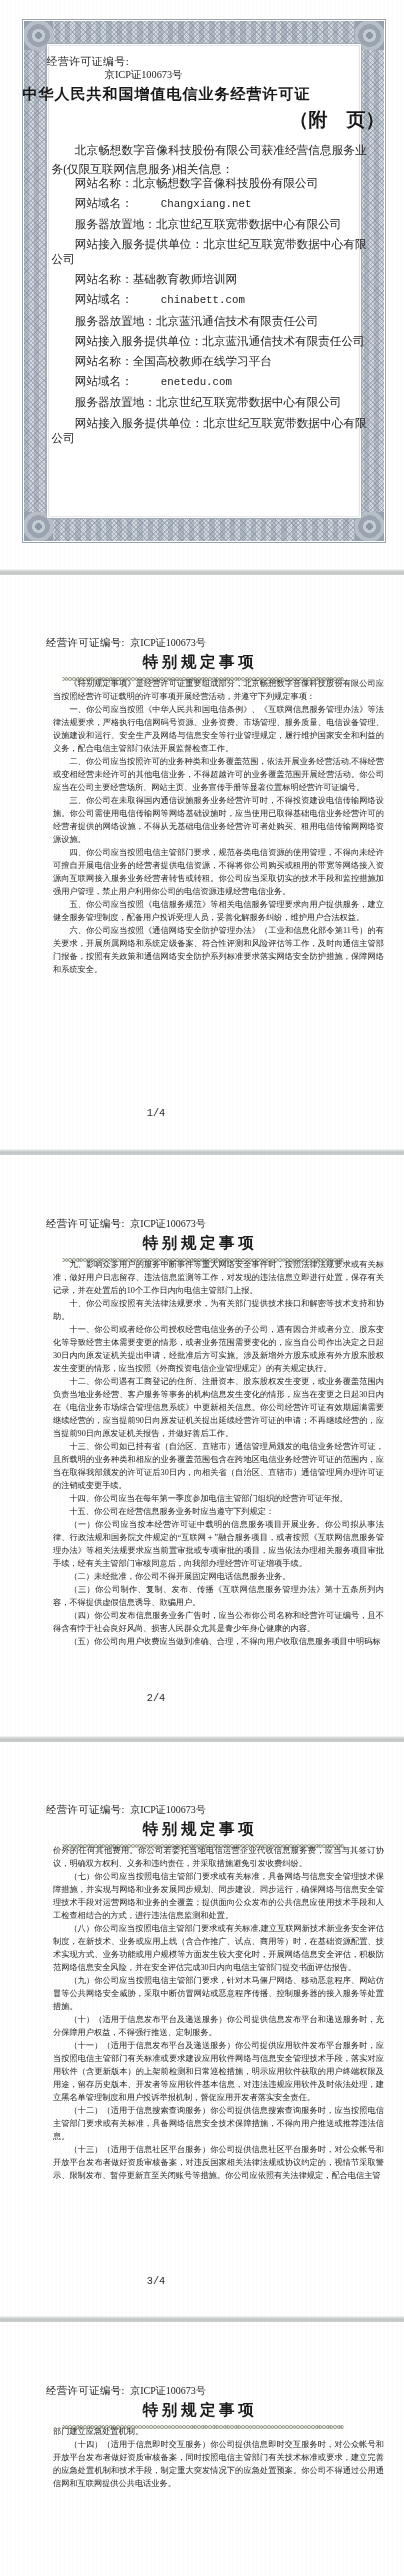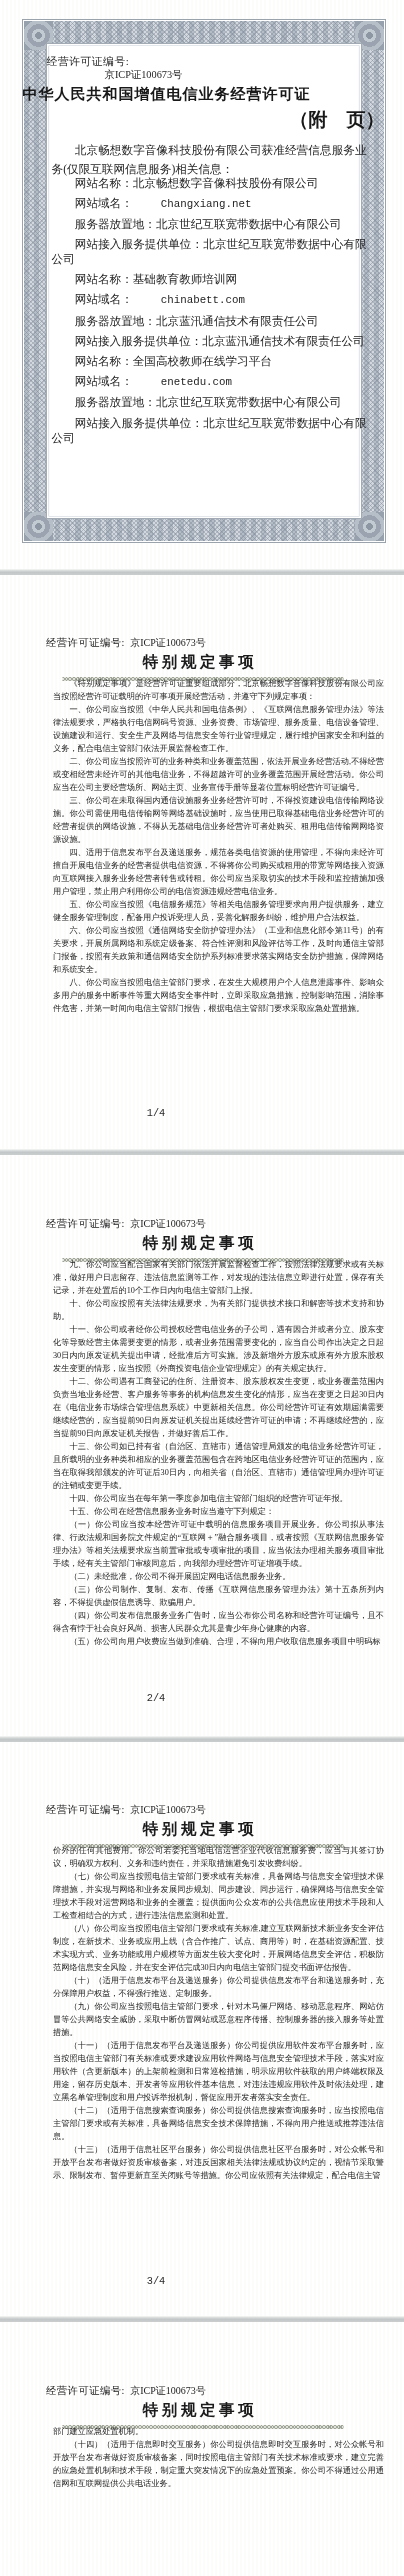--- a/index.html
+++ b/index.html
@@ -90,38 +90,37 @@
     <div class="sp-head">
       <span class="lbl">经营许可证编号:</span><span class="num">京ICP证100673号</span>
     </div>
     <div class="sp-title">特别规定事项</div>
     <div class="sp-wave"></div>
     <div class="sp-text">
       <p class="sp">《特别规定事项》是经营许可证重要组成部分，北京畅想数字音像科技股份有限公司应当按照经营许可证载明的许可事项开展经营活动，并遵守下列规定事项：</p>
       <p class="sp">一、你公司应当按照《中华人民共和国电信条例》、《互联网信息服务管理办法》等法律法规要求，严格执行电信网码号资源、业务资费、市场管理、服务质量、电信设备管理、设施建设和运行、安全生产及网络与信息安全等行业管理规定，履行维护国家安全和利益的义务，配合电信主管部门依法开展监督检查工作。</p>
       <p class="sp">二、你公司应当按照许可的业务种类和业务覆盖范围，依法开展业务经营活动,不得经营或变相经营未经许可的其他电信业务，不得超越许可的业务覆盖范围开展经营活动。你公司应当在公司主要经营场所、网站主页、业务宣传手册等显著位置标明经营许可证编号。</p>
       <p class="sp">三、你公司在未取得国内通信设施服务业务经营许可时，不得投资建设电信传输网络设施。你公司需使用电信传输网等网络基础设施时，应当使用已取得基础电信业务经营许可的经营者提供的网络设施，不得从无基础电信业务经营许可者处购买、租用电信传输网网络资源设施。</p>
-      <p class="sp">四、适用于信息发布平台及递送服务，规范各类电信资源的使用管理，不得向未经许可擅自开展电信业务的经营者提供电信资源，不得将你公司购买或租用的带宽等网络接入资源向互联网接入服务业务经营者转售或转租。你公司应当采取切实的技术手段和监控措施加强用户管理，禁止用户利用你公司的电信资源违规经营电信业务。</p>
+      <p class="sp">四、你公司应当按照电信主管部门要求，规范各类电信资源的使用管理，不得向未经许可擅自开展电信业务的经营者提供电信资源，不得将你公司购买或租用的带宽等网络接入资源向互联网接入服务业务经营者转售或转租。你公司应当采取切实的技术手段和监控措施加强用户管理，禁止用户利用你公司的电信资源违规经营电信业务。</p>
       <p class="sp">五、你公司应当按照《电信服务规范》等相关电信服务管理要求向用户提供服务，建立健全服务管理制度，配备用户投诉受理人员，妥善化解服务纠纷，维护用户合法权益。</p>
       <p class="sp">六、你公司应当按照《通信网络安全防护管理办法》（工业和信息化部令第11号）的有关要求，开展所属网络和系统定级备案、符合性评测和风险评估等工作，及时向通信主管部门报备，按照有关政策和通信网络安全防护系列标准要求落实网络安全防护措施，保障网络和系统安全。</p>
-      <p class="sp">八、你公司应当按照电信主管部门要求，在发生大规模用户个人信息泄露事件、影响众多用户的服务中断事件等重大网络安全事件时，立即采取应急措施，控制影响范围，消除事件危害，并第一时间向电信主管部门报告，根据电信主管部门要求采取应急处置措施。</p>
     </div>
     <div class="pagenum" style="top:534px">1/4</div>
   </div>
 
   <div class="sep" style="top:1149px"></div>
 
   <div class="spage" style="top:1154px;height:582px">
     <div class="sp-head">
       <span class="lbl">经营许可证编号:</span><span class="num">京ICP证100673号</span>
     </div>
     <div class="sp-title">特别规定事项</div>
     <div class="sp-wave"></div>
     <div class="sp-text">
-      <p class="sp">九、你公司应当配合国家有关部门依法开展监督检查工作，按照法律法规要求或有关标准，做好用户日志留存、违法信息监测等工作，对发现的违法信息立即进行处置，保存有关记录，并在处置后的10个工作日内向电信主管部门上报。</p>
+      <p class="sp">九、影响众多用户的服务中断事件等重大网络安全事件时，按照法律法规要求或有关标准，做好用户日志留存、违法信息监测等工作，对发现的违法信息立即进行处置，保存有关记录，并在处置后的10个工作日内向电信主管部门上报。</p>
       <p class="sp">十、你公司应按照有关法律法规要求，为有关部门提供技术接口和解密等技术支持和协助。</p>
       <p class="sp">十一、你公司或者经你公司授权经营电信业务的子公司，遇有因合并或者分立、股东变化等导致经营主体需要变更的情形，或者业务范围需要变化的，应当自公司作出决定之日起30日内向原发证机关提出申请，经批准后方可实施。涉及新增外方股东或原有外方股东股权发生变更的情形，应当按照《外商投资电信企业管理规定》的有关规定执行。</p>
       <p class="sp">十二、你公司遇有工商登记的住所、注册资本、股东股权发生变更，或业务覆盖范围内负责当地业务经营、客户服务等事务的机构信息发生变化的情形，应当在变更之日起30日内在《电信业务市场综合管理信息系统》中更新相关信息。你公司经营许可证有效期届满需要继续经营的，应当提前90日向原发证机关提出延续经营许可证的申请；不再继续经营的，应当提前90日向原发证机关报告，并做好善后工作。</p>
       <p class="sp">十三、你公司如已持有省（自治区、直辖市）通信管理局颁发的电信业务经营许可证，且所载明的业务种类和相应的业务覆盖范围包含在跨地区电信业务经营许可证的范围内，应当在取得我部颁发的许可证后30日内，向相关省（自治区、直辖市）通信管理局办理许可证的注销或变更手续。</p>
       <p class="sp">十四、你公司应当在每年第一季度参加电信主管部门组织的经营许可证年报。</p>
       <p class="sp">十五、你公司在经营信息服务业务时应当遵守下列规定：</p>
       <p class="sp">（一）你公司应当按本经营许可证中载明的信息服务项目开展业务。你公司拟从事法律、行政法规和国务院文件规定的“互联网＋”融合服务项目，或者按照《互联网信息服务管理办法》等相关法规要求应当前置审批或专项审批的项目，应当依法办理相关服务项目审批手续，经有关主管部门审核同意后，向我部办理经营许可证增项手续。</p>
       <p class="sp">（二）未经批准，你公司不得开展固定网电话信息服务业务。</p>
       <p class="sp">（三）你公司制作、复制、发布、传播《互联网信息服务管理办法》第十五条所列内容，不得提供虚假信息诱导、欺骗用户。</p>
       <p class="sp">（四）你公司发布信息服务业务广告时，应当公布你公司名称和经营许可证编号，且不得含有悖于社会良好风尚、损害人民群众尤其是青少年身心健康的内容。</p>
@@ -135,22 +134,22 @@
   <div class="spage" style="top:1740px;height:576px">
     <div class="sp-head">
       <span class="lbl">经营许可证编号:</span><span class="num">京ICP证100673号</span>
     </div>
     <div class="sp-title">特别规定事项</div>
     <div class="sp-wave"></div>
     <div class="sp-text">
       <p class="sp cont">价外的任何其他费用。你公司若委托当地电信运营企业代收信息服务费，应当与其签订协议，明确双方权利、义务和违约责任，并采取措施避免引发收费纠纷。</p>
       <p class="sp">（七）你公司应当按照电信主管部门要求或有关标准，具备网络与信息安全管理技术保障措施，并实现与网络和业务发展同步规划、同步建设、同步运行，确保网络与信息安全管理技术手段对运营网络和业务的全覆盖；提供面向公众发布的公共信息应使用技术手段和人工检查相结合的方式，进行违法信息监测和处置。</p>
       <p class="sp">（八）你公司应当按照电信主管部门要求或有关标准,建立互联网新技术新业务安全评估制度，在新技术、业务或应用上线（含合作推广、试点、商用等）时，在基础资源配置、技术实现方式、业务功能或用户规模等方面发生较大变化时，开展网络信息安全评估，积极防范网络信息安全风险，并在安全评估完成30日内向电信主管部门提交书面评估报告。</p>
+      <p class="sp">（九）你公司应当按照电信主管部门要求，针对木马僵尸网络、移动恶意程序、网站仿冒等公共网络安全威胁，采取中断仿冒网站或恶意程序传播、控制服务器的接入服务等处置措施。</p>
       <p class="sp">（十）（适用于信息发布平台及递送服务）你公司提供信息发布平台和递送服务时，充分保障用户权益，不得强行推送、定制服务。</p>
-      <p class="sp">（九）你公司应当按照电信主管部门要求，针对木马僵尸网络、移动恶意程序、网站仿冒等公共网络安全威胁，采取中断仿冒网站或恶意程序传播、控制服务器的接入服务等处置措施。</p>
       <p class="sp">（十一）（适用于信息发布平台及递送服务）你公司提供应用软件发布平台服务时，应当按照电信主管部门有关标准或要求建设应用软件网络与信息安全管理技术手段，落实对应用软件（含更新版本）的上架前检测和日常巡检措施，明示应用软件获取的用户终端权限及用途，留存历史版本、开发者等应用软件基本信息，对违法违规应用软件及时依法处理，建立黑名单管理制度和用户投诉举报机制，督促应用开发者落实安全责任。</p>
       <p class="sp">（十二）（适用于信息搜索查询服务）你公司提供信息搜索查询服务时，应当按照电信主管部门要求或有关标准，具备网络信息安全技术保障措施，不得向用户推送或推荐违法信息。</p>
       <p class="sp">（十三）（适用于信息社区平台服务）你公司提供信息社区平台服务时，对公众帐号和开放平台发布者做好资质审核备案，对违反国家相关法律法规或协议约定的，视情节采取警示、限制发布、暂停更新直至关闭账号等措施。你公司应依照有关法律规定，配合电信主管</p>
     </div>
     <div class="pagenum" style="top:535px">3/4</div>
   </div>
 
   <div class="sep" style="top:2316px"></div>
 
   <div class="spage" style="top:2321px;height:552px">

